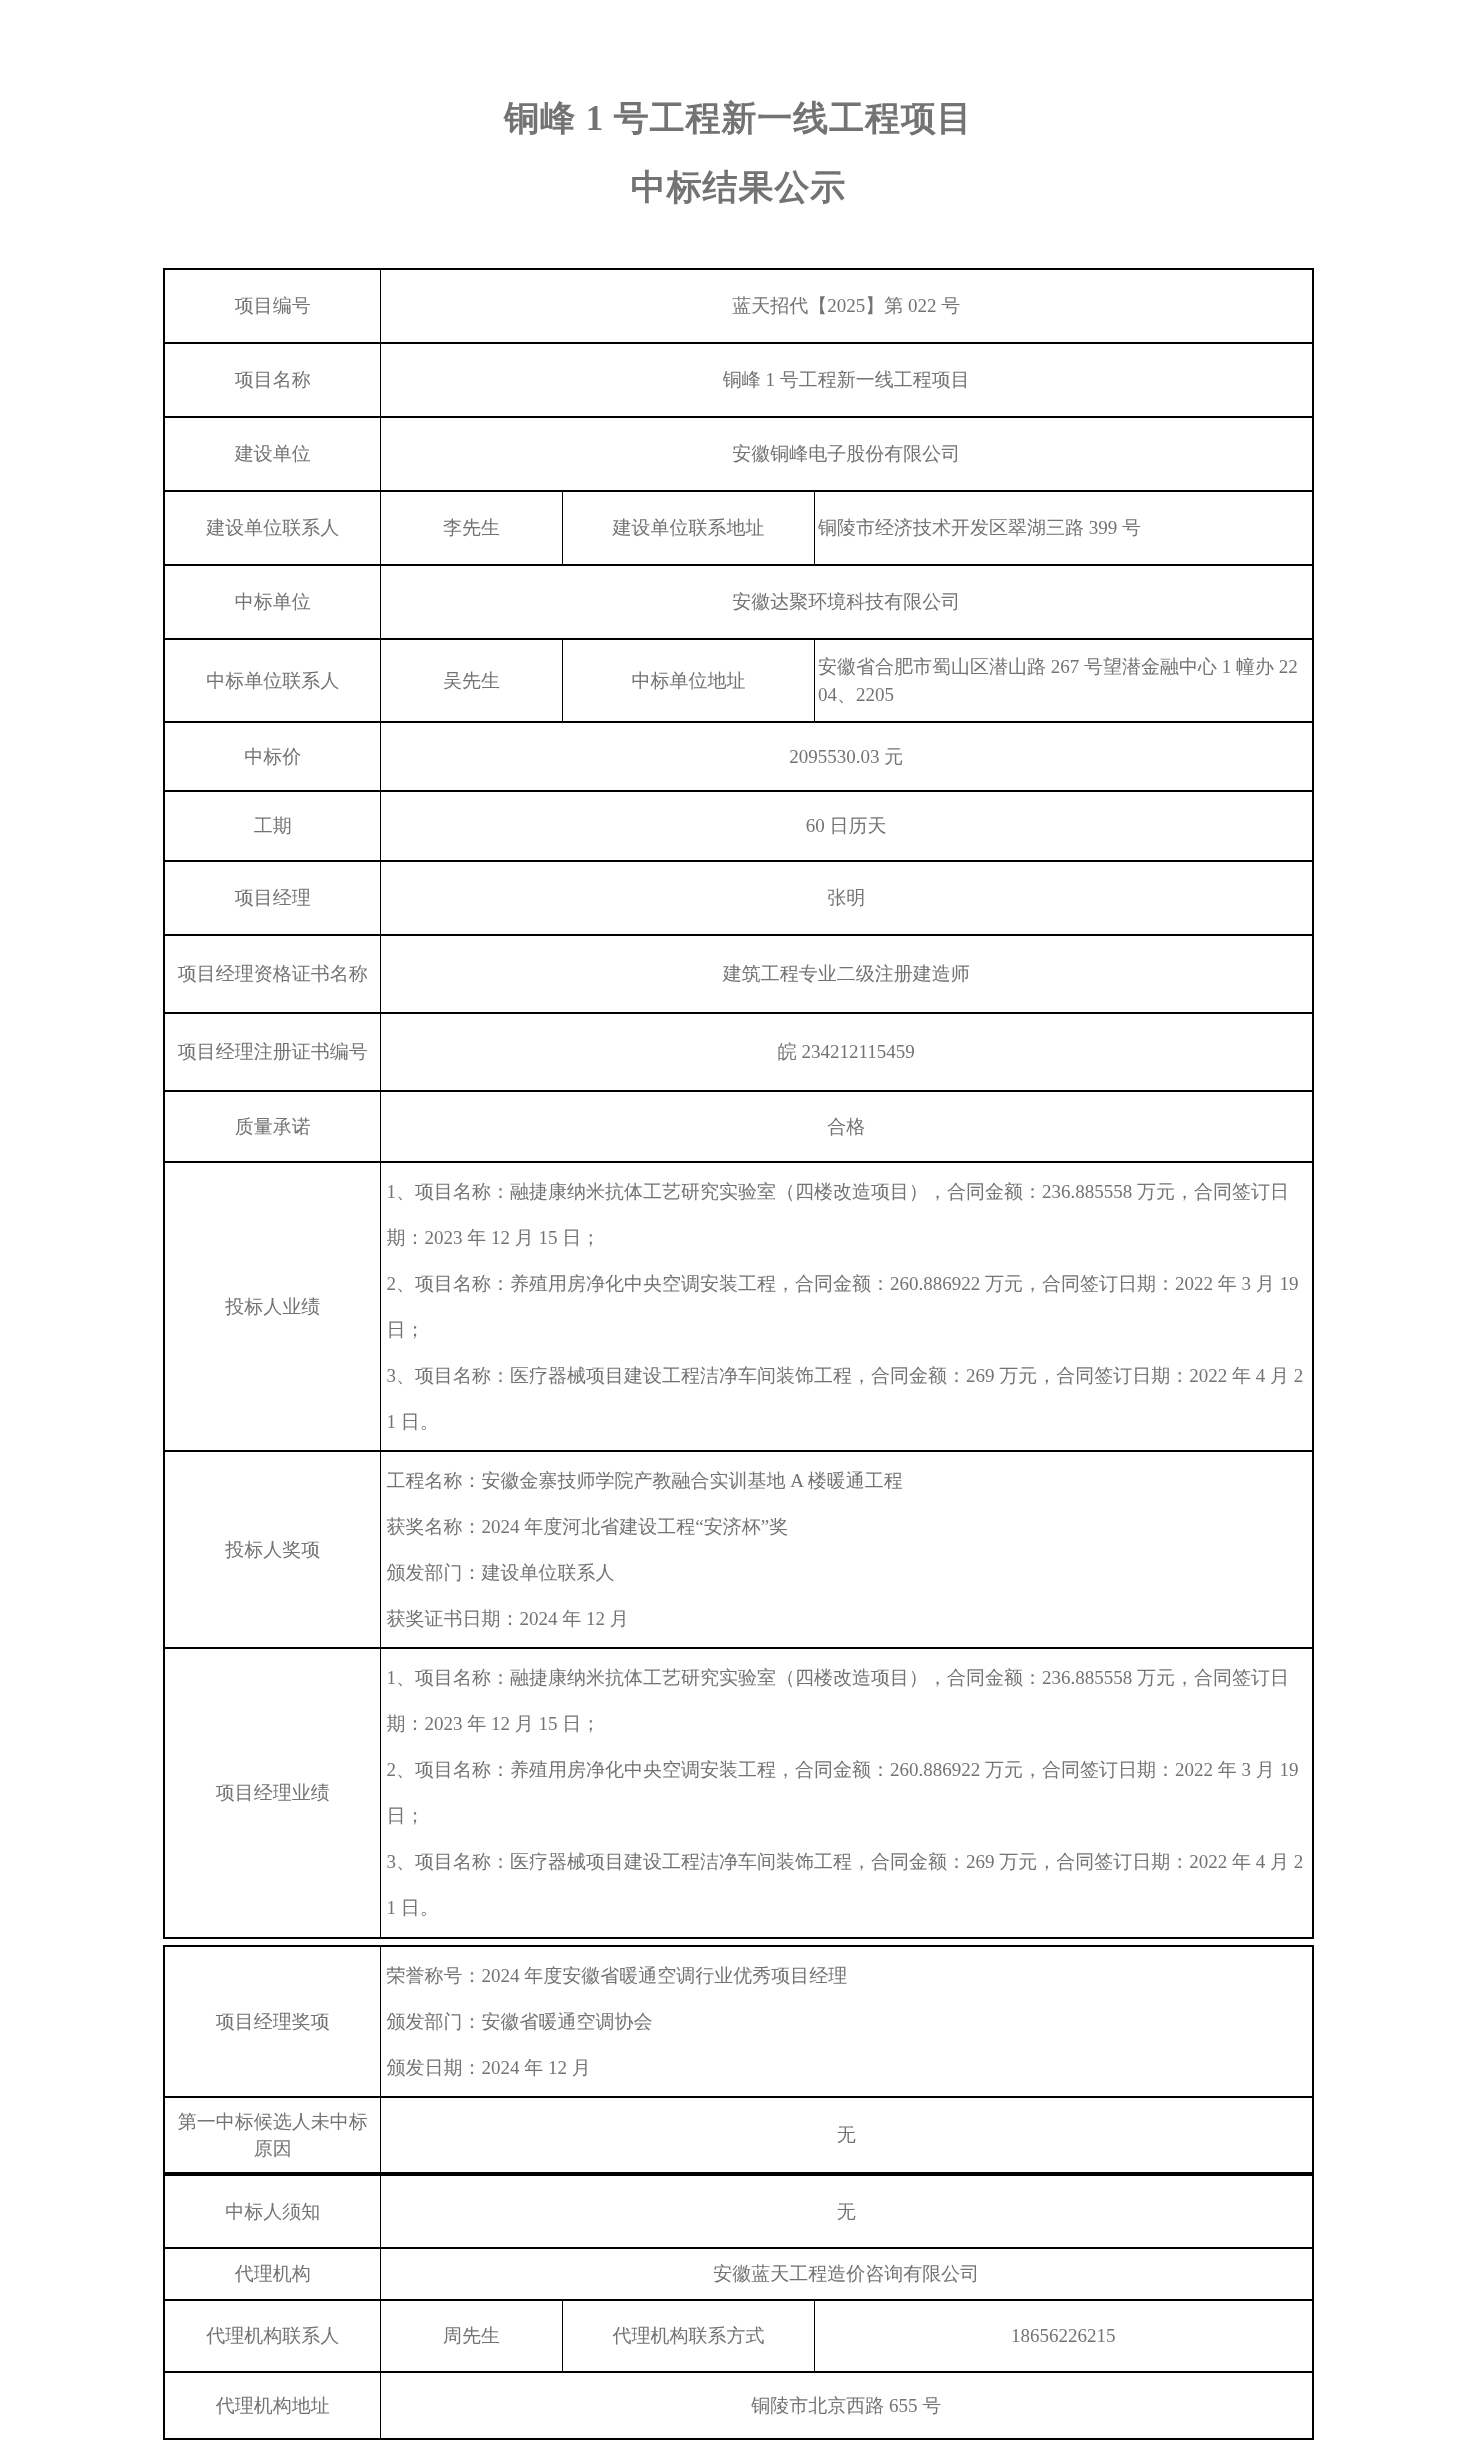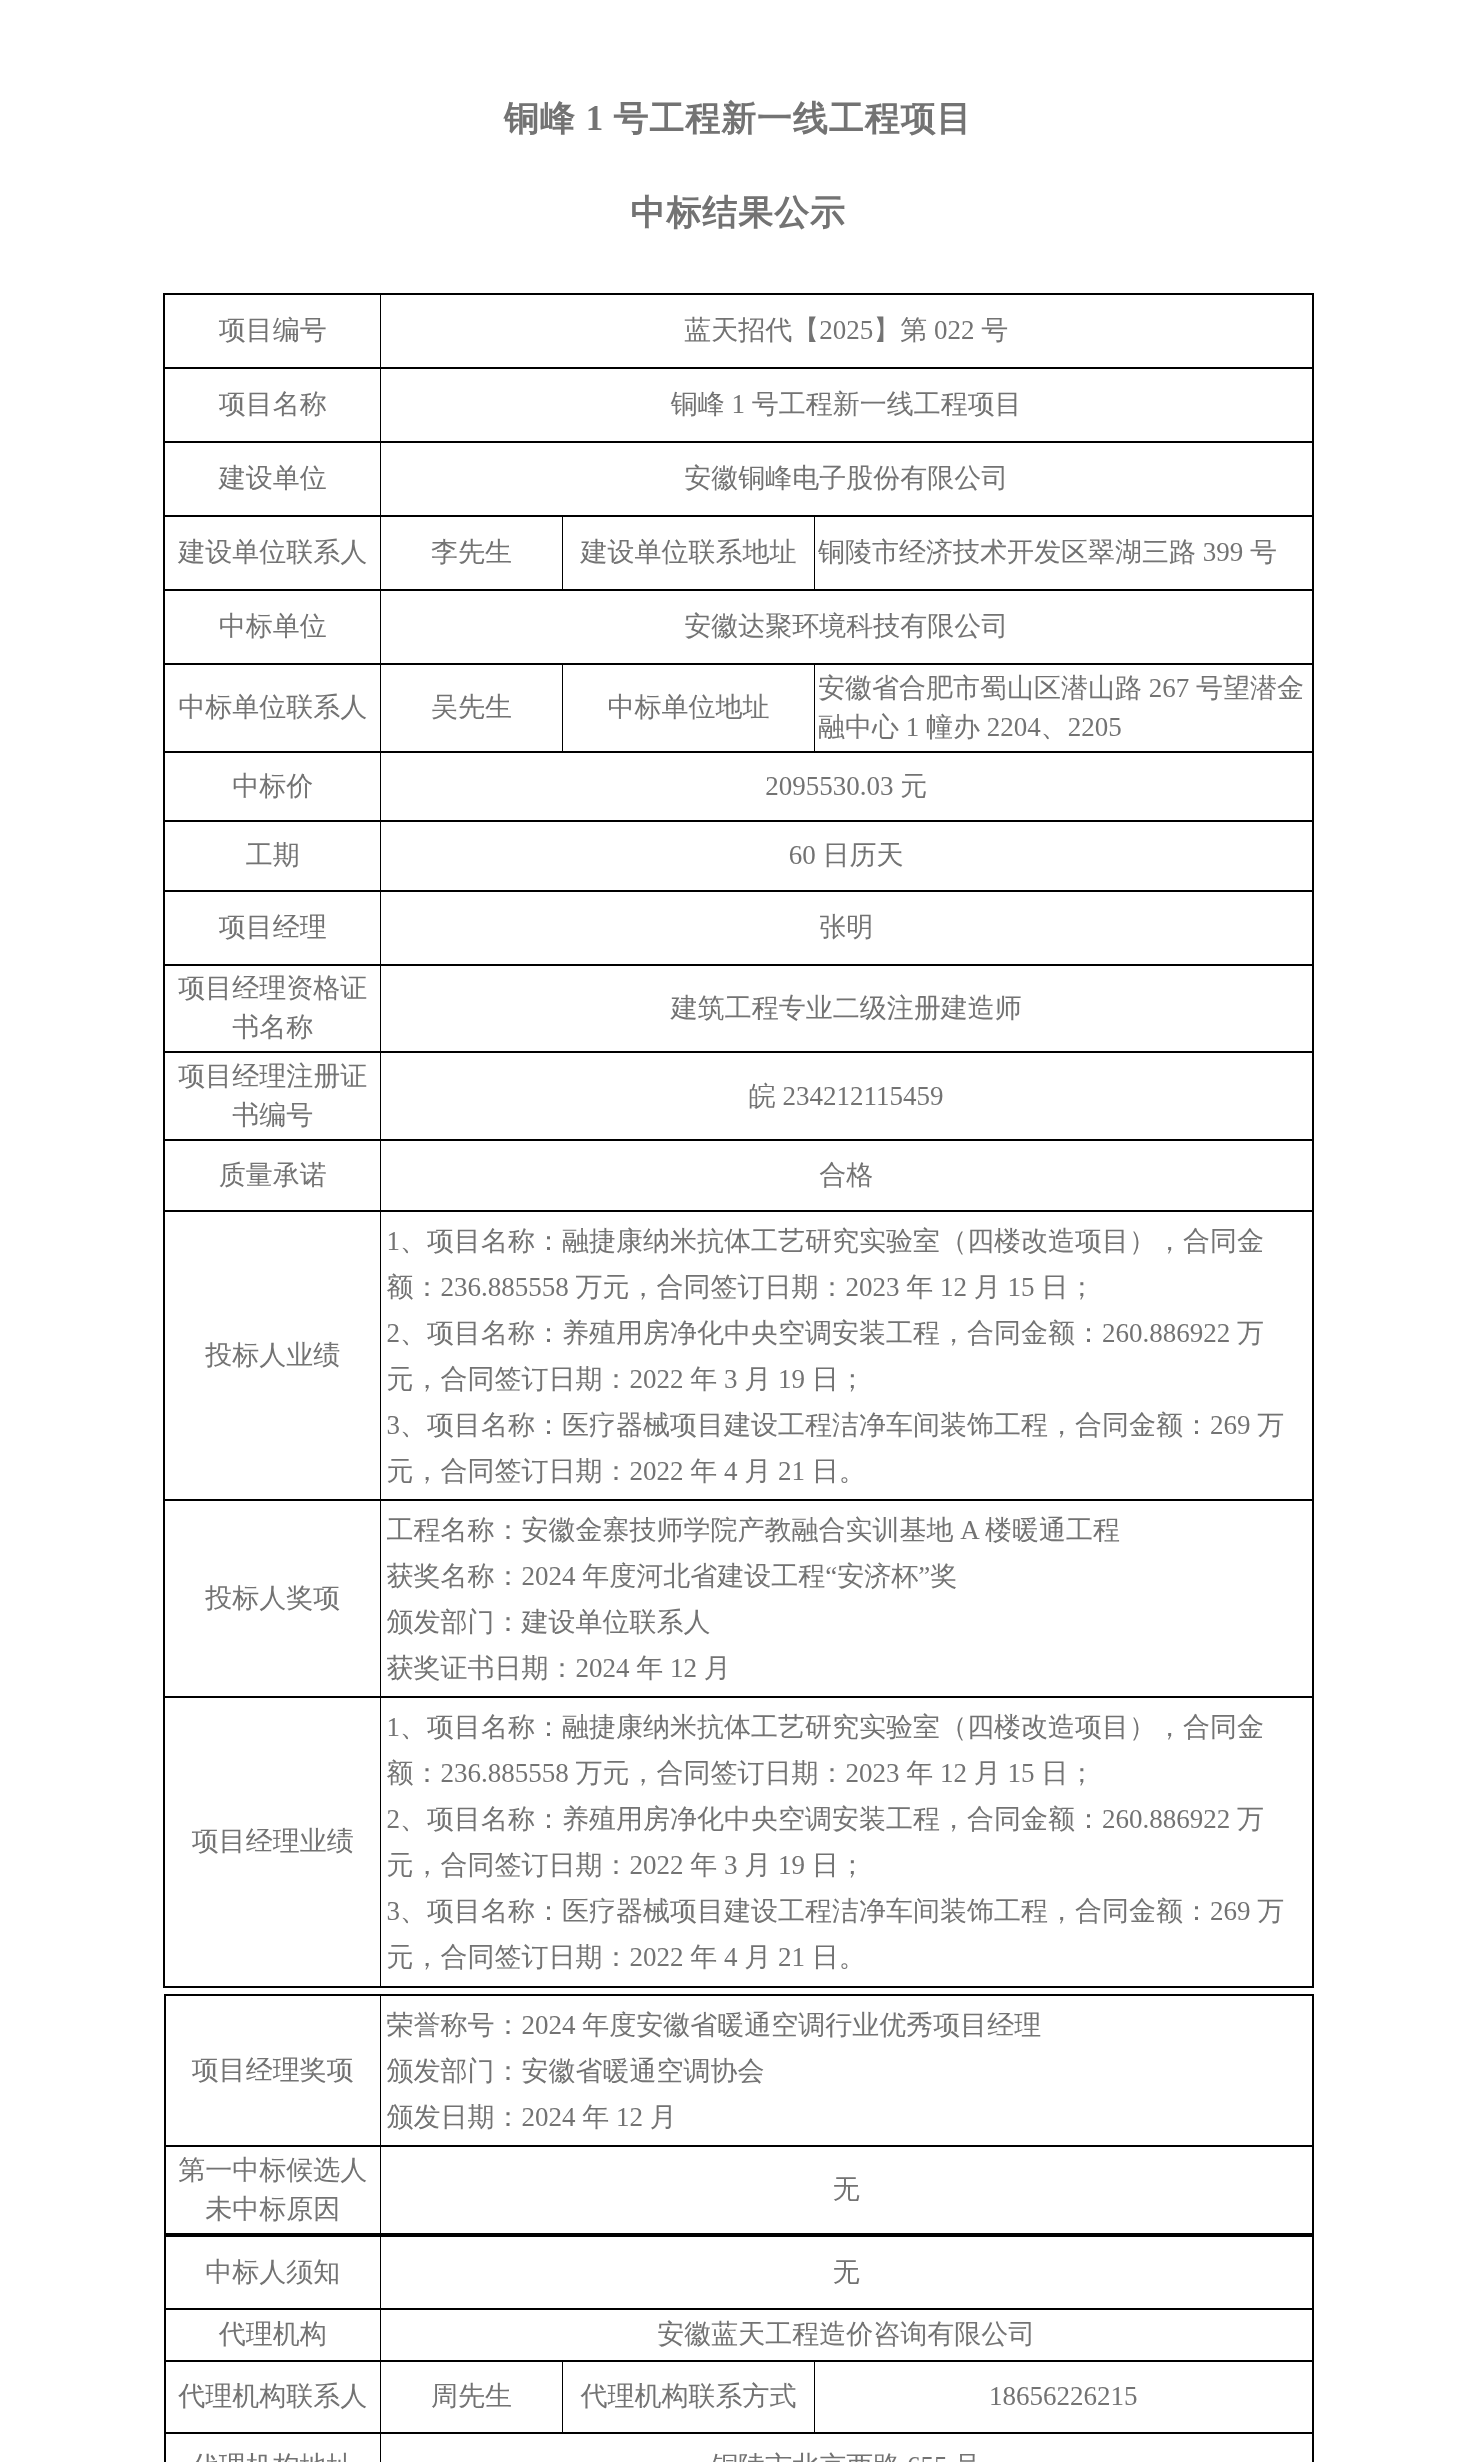--- a/index.html
+++ b/index.html
@@ -14,39 +14,39 @@
     padding-top: 96px;
     overflow: hidden;
   }
   .doc-title {
     text-align: center;
     font-size: 35px;
     font-weight: bold;
     line-height: 1.3;
     letter-spacing: 0.9px;
   }
-  .doc-title.second { margin-top: 48px; }
+  .doc-title.second { margin-top: 23px; }
   table.grid {
     width: 1148px;
     margin: 0 auto;
     border-collapse: collapse;
     table-layout: fixed;
     border: 2.8px solid #000;
   }
   table.grid.upper { margin-top: 58px; }
   table.grid.lower { margin-top: 6.5px; }
   col.c1 { width: 216px; }
   col.c2 { width: 182px; }
   col.c3 { width: 252px; }
   col.c4 { width: 498px; }
   td {
     border: 2.8px solid #000;
     border-left-width: 1.9px;
     border-right-width: 1.9px;
-    font-size: 27px;
+    font-size: 19px;
     line-height: 1.45;
     vertical-align: middle;
     padding: 3.7px 7.4px;
     word-break: break-all;
     overflow: hidden;
   }
   td.lbl  { text-align: center; }
   td.val  { text-align: center; }
   td.valL { text-align: left; padding-left: 3px; }
   td.content { text-align: left; padding: 5.6px 7.4px 5.6px 5.6px; }

